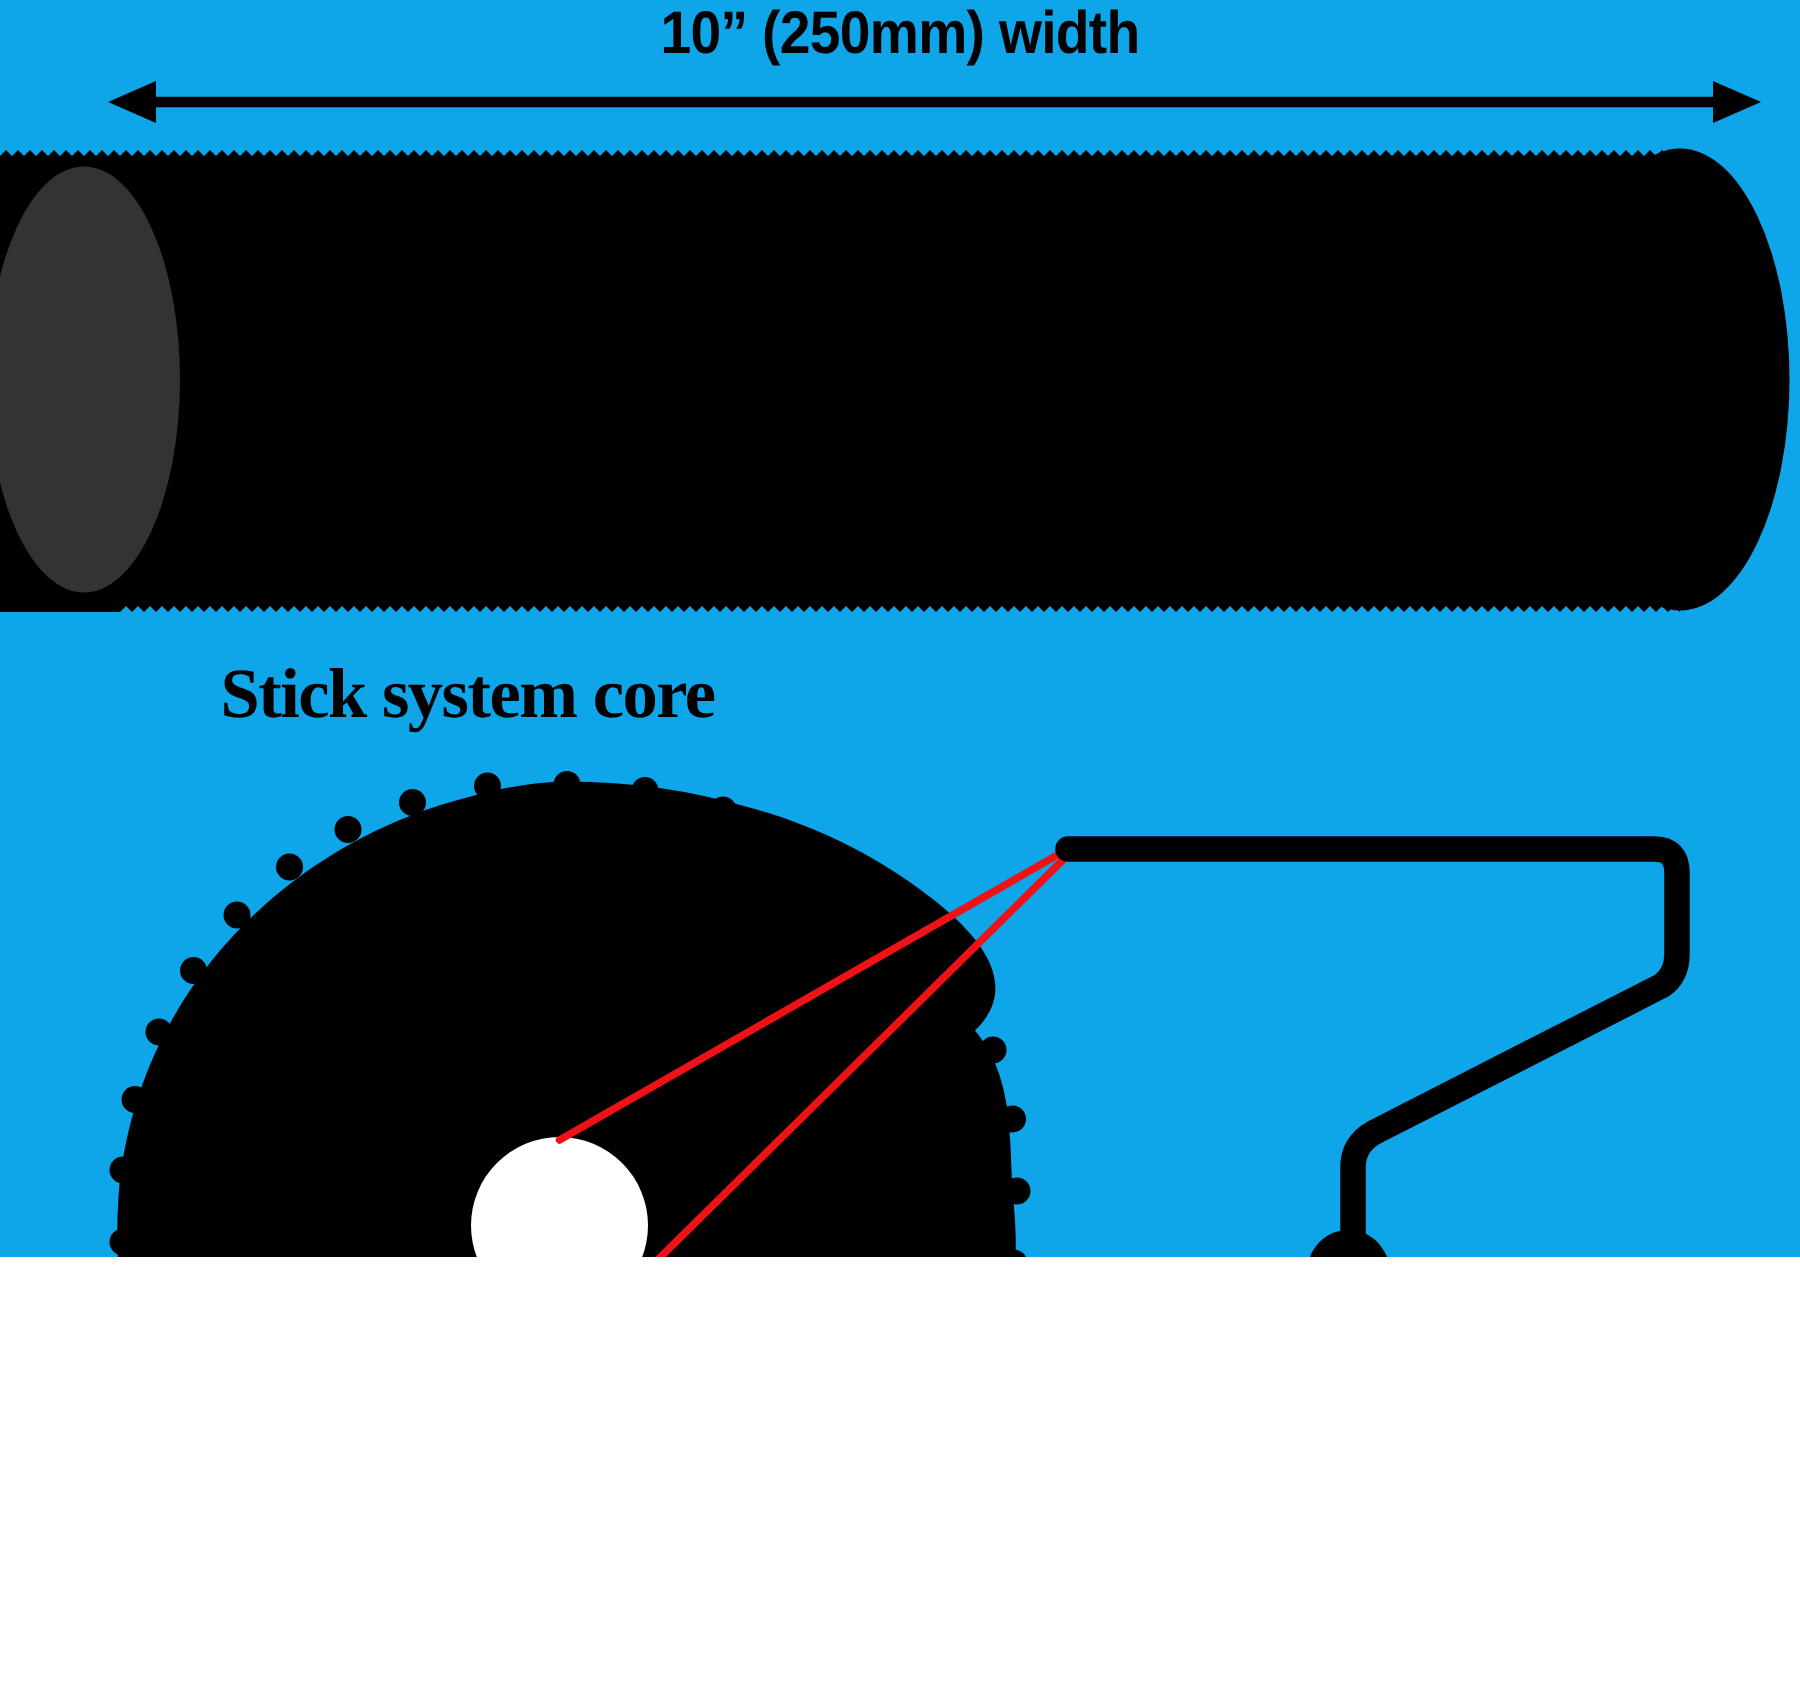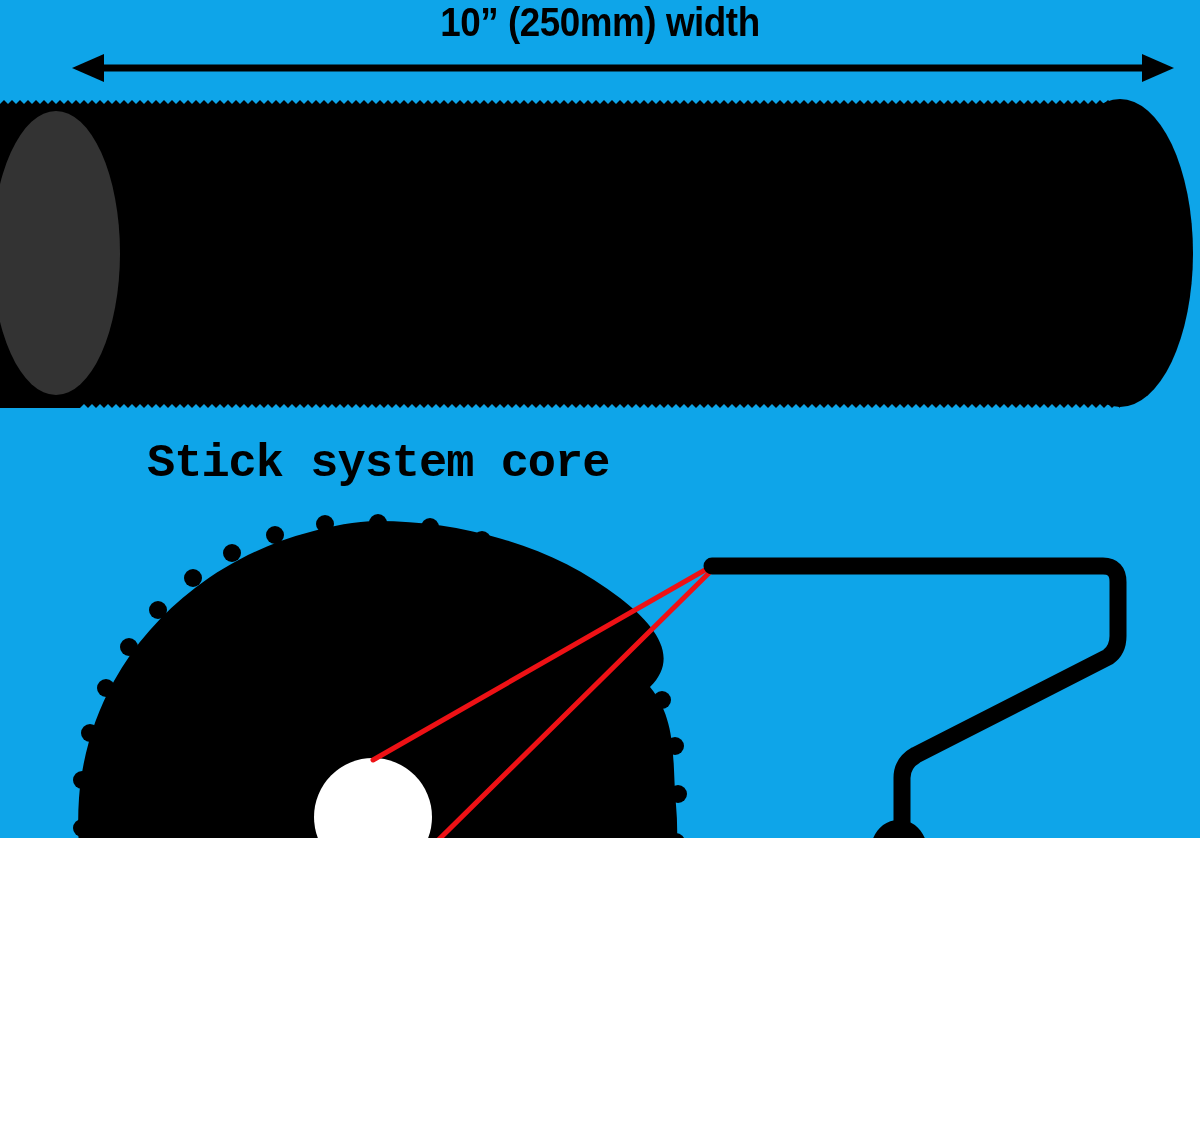--- a/index.html
+++ b/index.html
@@ -43,21 +43,21 @@
     font-size: 40px;
     letter-spacing: -0.5px;
     font-family: "Liberation Sans Narrow", "Liberation Sans", sans-serif;
     transform: scaleX(0.92);
   }
   #core-label {
     left: 147px;
     top: 440px;
     font-size: 47px;
     letter-spacing: -1px;
-    font-family: Liberation Mono, monospace;
+    font-family: Liberation Serif, serif;
   }
 </style>
 </head>
 <body>
 
 <div id="page">
 
   <div class="label" id="width-label">10” (250mm) width</div>
 
   <svg class="layer" viewBox="0 0 1200 1124" xmlns="http://www.w3.org/2000/svg">

